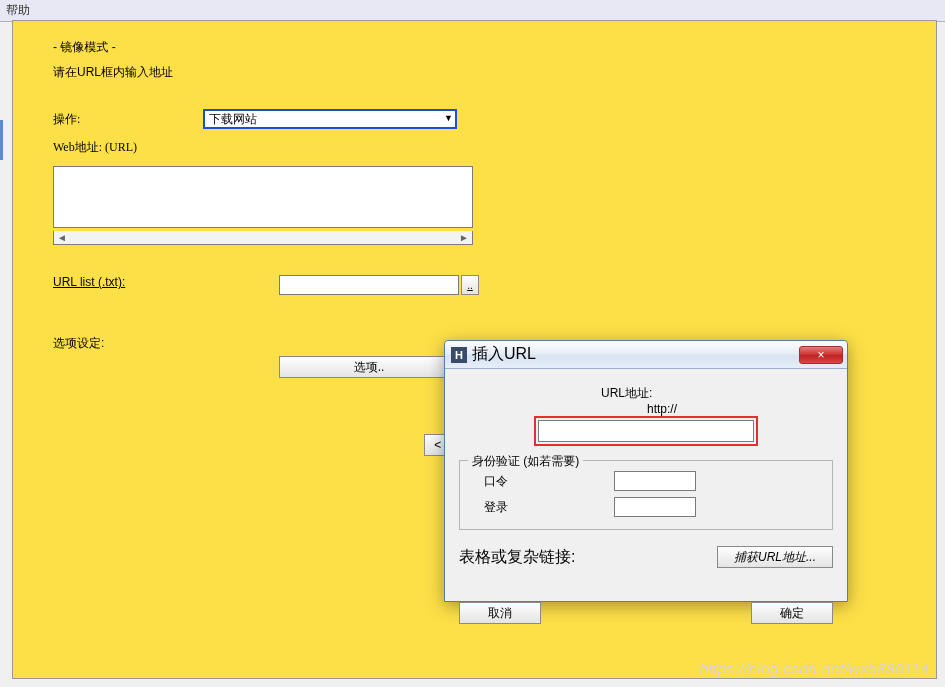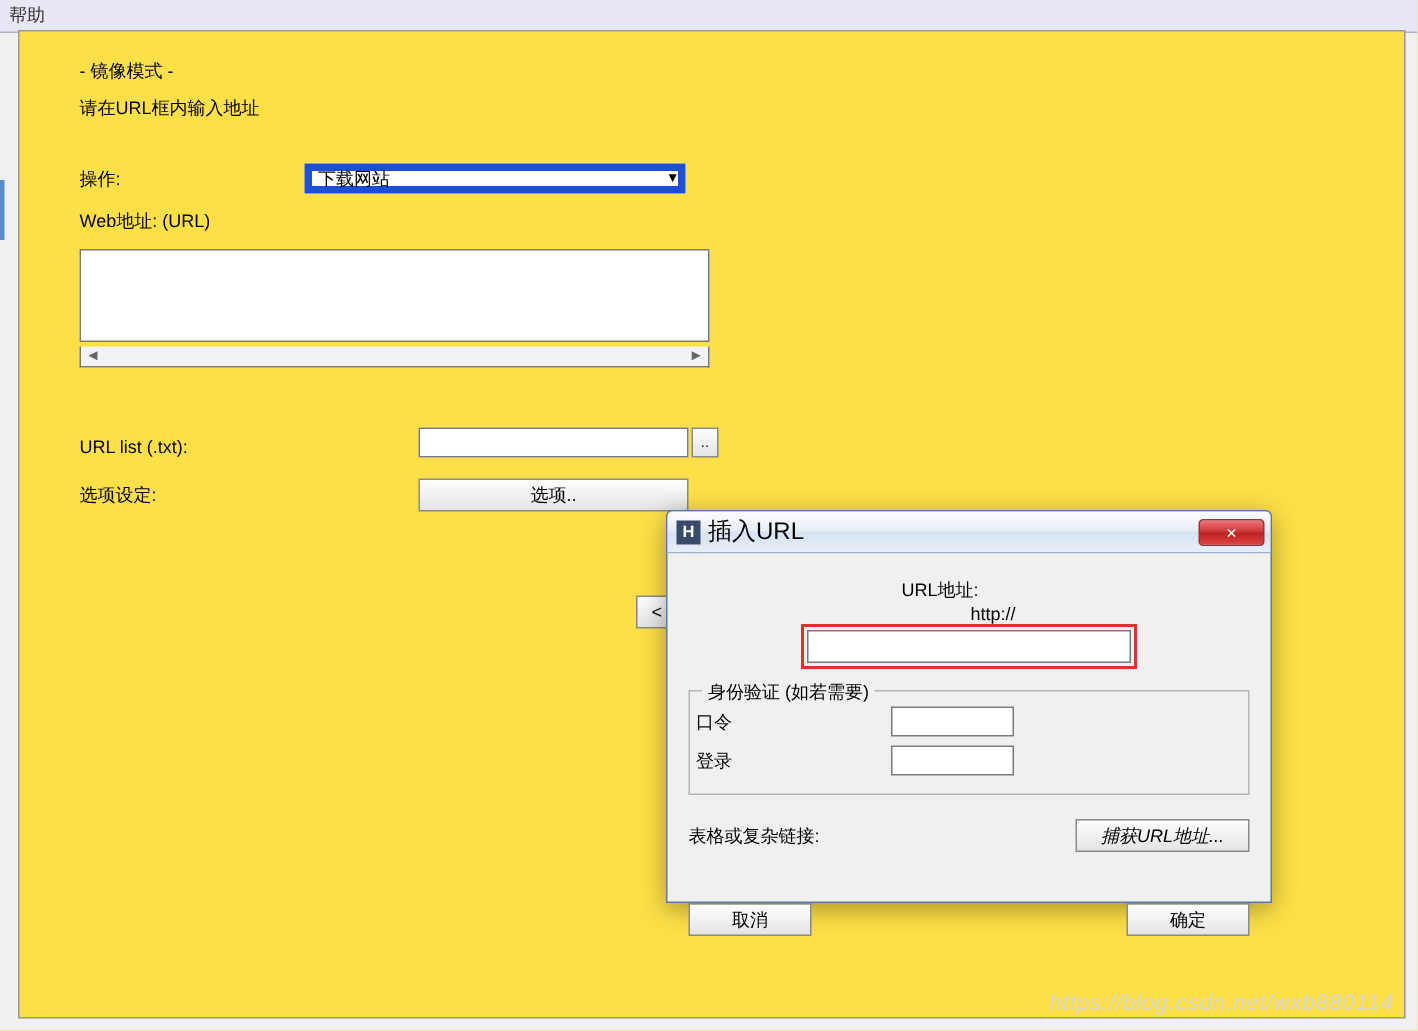--- a/index.html
+++ b/index.html
@@ -2,57 +2,57 @@
 <html><head>
 <meta charset="utf-8">
 <style>
 * { box-sizing: border-box; margin: 0; padding: 0; }
 body { font-family: "SimSun", sans-serif; font-size: 12px; background: #f0f0f0; width: 945px; height: 687px; position: relative; overflow: hidden; }
 .menubar { background: #e8e8f4; border-bottom: 1px solid #b0b0c0; padding: 2px 6px; font-size: 12px; color: #333; }
 .main-panel { position: absolute; left: 12px; top: 20px; right: 8px; bottom: 8px; border: 1px solid #999; background: #fde047; }
 .inner { padding: 18px 28px 18px 40px; }
 .title-text { font-size: 12px; margin-bottom: 8px; }
 .subtitle-text { font-size: 12px; margin-bottom: 28px; }
-.row { display: flex; align-items: center; margin-bottom: 10px; }
+.row { display: flex; align-items: center; margin-bottom: 10px; font-family: Liberation Serif, serif; }
 .lbl { width: 150px; font-size: 12px; }
-.select { width: 254px; height: 20px; border: 5px solid #1d4ed8; background: #fff; font-size: 12px; padding: 1px 18px 1px 4px; appearance: none; position: relative; display: inline-flex; align-items: center; }
+.select { width: 254px; height: 20px; border: 2px solid #1d4ed8; background: #fff; font-size: 12px; padding: 1px 18px 1px 4px; appearance: none; position: relative; display: inline-flex; align-items: center; }
 .select-wrap { position: relative; display: inline-block; }
 .select-wrap::after { content: "▼"; font-size: 9px; position: absolute; right: 4px; top: 4px; pointer-events: none; }
 .btn { border: 1px solid #8a8a8a; background: linear-gradient(#fefefe,#e4e4e4); font-size: 12px; height: 22px; display: inline-flex; align-items: center; justify-content: center; cursor: pointer; }
 .btn-addurl { width: 180px; margin-left: 238px; }
 .textarea-wrap { margin-top: 4px; width: 420px; }
 .textarea { width: 100%; height: 62px; border: 1px solid #7a7a7a; background: #fff; resize: none; font-size: 12px; }
 .scrollbar-h { border: 1px solid #7a7a7a; border-top: none; background: #f3f3f3; height: 14px; display: flex; align-items: center; justify-content: space-between; padding: 0 3px; font-size: 10px; color: #666; }
-.url-list-row { display: flex; align-items: flex-end; margin-top: 40px; }
+.url-list-row { display: flex; align-items: flex-start; margin-top: 30px; text-decoration: underline; }
 .url-list-input { width: 180px; height: 20px; border: 1px solid #7a7a7a; background: #fff; margin-left: 76px; }
 .dots-btn { width: 18px; height: 20px; border: 1px solid #8a8a8a; background: linear-gradient(#fefefe,#e4e4e4); margin-left: 2px; font-size: 10px; display: inline-flex; align-items: center; justify-content: center; cursor: pointer; }
 .options-row { display: flex; align-items: center; margin-top: 14px; }
-.btn-options { width: 180px; margin-left: 76px; }
+.btn-options { width: 180px; margin-left: 76px; margin-top: 47px; }
 .nav-row { margin-top: 56px; display: flex; align-items: center; justify-content: center; gap: 0; padding-left: 140px; }
 .btn-prev, .btn-next { width: 84px; height: 22px; }
 .btn-cancel-main { width: 72px; height: 22px; margin-left: 14px; }
 .dialog { position: absolute; left: 444px; top: 340px; width: 404px; height: 262px; border: 1px solid #5a7aa8; background: #f0f0f0; box-shadow: 0 4px 18px rgba(0,0,0,.35); border-radius: 4px 4px 0 0; }
 .dialog-titlebar { height: 28px; background: linear-gradient(#fdfdfe,#e6edf7 48%,#d7e3f2 52%,#e6eef8); border-bottom: 1px solid #9bb0cc; display: flex; align-items: center; padding: 0 4px 0 6px; border-radius: 4px 4px 0 0; }
 .dialog-icon { width: 16px; height: 16px; background: #3a4a6a; color: #fff; font-weight: bold; font-size: 11px; display: inline-flex; align-items: center; justify-content: center; margin-right: 5px; }
 .dialog-title { font-size: 16px; flex: 1; }
 .dialog-close { width: 44px; height: 18px; background: linear-gradient(#e77,#c33 48%,#b22 52%,#d44); border: 1px solid #933; border-radius: 3px; color: #fff; font-size: 12px; display: inline-flex; align-items: center; justify-content: center; cursor: pointer; }
 .dialog-body { padding: 16px 14px 10px 14px; }
 .dlg-row { display: flex; align-items: center; flex-direction: column; }
 .dlg-label { width: 90px; font-size: 12px; }
 .dlg-http { font-size: 12px; margin-right: 4px; padding-left: 36px; }
 .dlg-input { flex: 1; height: 22px; border: 1px solid #7a7a7a; background: #fff; }
 .highlight-box { border: 2px solid #e03030; padding: 2px; display: flex; align-items: center; width: 224px; }
-.fieldset { border: 1px solid #b5b5b5; margin-top: 14px; padding: 10px 12px 12px 4px; position: relative; }
+.fieldset { border: 1px solid #b5b5b5; margin-top: 14px; padding: 10px 12px 12px 24px; position: relative; }
 .fieldset-legend { position: absolute; top: -8px; left: 8px; background: #f0f0f0; padding: 0 4px; font-size: 12px; }
 .auth-row { display: flex; align-items: center; margin-top: 6px; }
 .auth-row:first-of-type { margin-top: 0; }
 .auth-label { width: 130px; font-size: 12px; }
 .auth-input { width: 82px; height: 20px; border: 1px solid #7a7a7a; background: #fff; }
 .complex-row { display: flex; align-items: center; margin-top: 16px; }
-.complex-label { flex: 1; font-size: 12px; }
+.complex-label { flex: 1; font-size: 16px; }
 .btn-capture { width: 116px; font-style: italic; }
 .dlg-btn-row { display: flex; justify-content: space-between; margin-top: 34px; }
 .btn-dlg { width: 82px; }
 .watermark { position: absolute; right: 16px; bottom: 10px; color: #d5d5d5; font-size: 15px; font-style: italic; letter-spacing: .5px; pointer-events: none; }
 .left-edge { position: absolute; left: 0; top: 120px; width: 3px; height: 40px; background: #5a8ad0; }
 </style>
 </head>
 <body>
 
 <div class="menubar">

